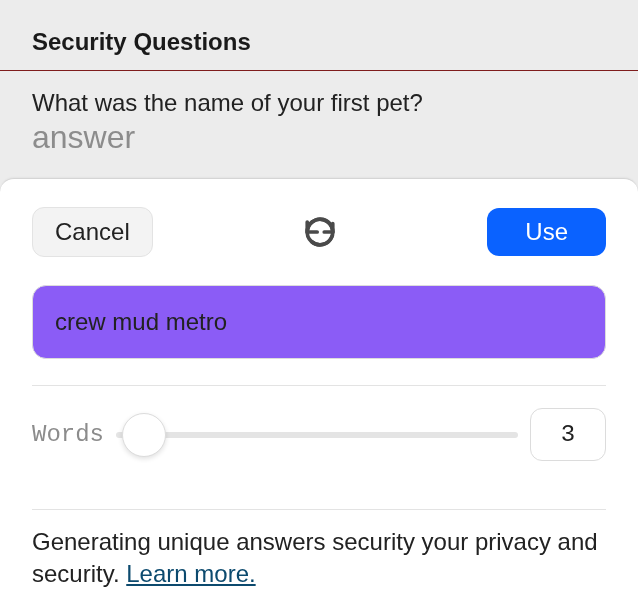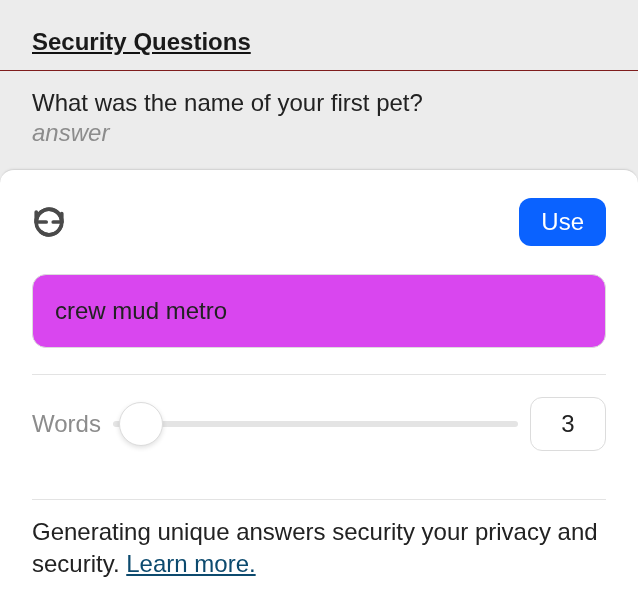--- a/index.html
+++ b/index.html
@@ -4,40 +4,38 @@
 <style>
   * { box-sizing: border-box; margin: 0; padding: 0; }
   html, body { width: 638px; height: 602px; }
   body {
     font-family: -apple-system, BlinkMacSystemFont, "Segoe UI", Helvetica, Arial, sans-serif;
     background: #ececec;
     color: #111;
   }
   .header {
     padding: 28px 32px 14px 32px;
-    text-decoration: underline;
   }
   .header-title {
     font-size: 24px;
     font-weight: 700;
     color: #1a1a1a;
   }
   .question-block {
     padding: 18px 32px 18px 32px;
     border-top: 1px solid #7f1d1d;
   }
   .question-text {
     font-size: 24px;
     color: #222;
   }
   .answer-placeholder {
-    font-size: 24px;
+    font-size: 32px;
     color: #8c8c8c;
     margin-top: 2px;
-    font-style: italic;
   }
   .panel {
     background: #fff;
     border-radius: 14px 14px 0 0;
     border-top: 1px solid #d5d5d5;
     margin-top: 4px;
     padding: 28px 32px 24px 32px;
     box-shadow: 0 -1px 2px rgba(0,0,0,0.04);
   }
   .button-row {
@@ -55,50 +53,51 @@
   }
   .btn-cancel {
     background: #f3f3f3;
     color: #222;
     border: 1px solid #e3e3e3;
   }
   .btn-use {
     background: #0a62ff;
     color: #fff;
     font-weight: 500;
-    padding: 10px 22px;
+    padding: 10px 38px;
   }
   .reload-icon {
     width: 34px;
     height: 34px;
     color: #4a4a4a;
     cursor: pointer;
     flex-shrink: 0;
   }
   .generated-field {
     margin-top: 28px;
     width: 100%;
     border: 1px solid #dcdcdc;
     border-radius: 14px;
     padding: 22px 22px;
     font-size: 24px;
     color: #222;
-    background: #d946ef;
+    background: #8b5cf6;
     font-family: inherit;
   }
   .divider {
     height: 1px;
     background: #e3e3e3;
     margin: 26px 0 0 0;
   }
   .slider-row {
     display: flex;
     align-items: center;
     gap: 12px;
     padding: 22px 0;
+    font-family: Liberation Mono, monospace;
   }
   .slider-label {
     font-size: 24px;
     color: #8c8c8c;
     flex-shrink: 0;
   }
   .slider-wrap {
     position: relative;
     flex: 1;
     height: 48px;
@@ -155,20 +154,21 @@
 </div>
 
 <div class="question-block">
   <div class="question-text">What was the name of your first pet?</div>
   <div class="answer-placeholder">answer</div>
 </div>
 
 <div class="panel">
 
   <div class="button-row">
+    <button class="btn btn-cancel">Cancel</button>
     <svg class="reload-icon" viewBox="0 0 24 24" fill="none" stroke="currentColor" stroke-width="2.6" stroke-linecap="round" stroke-linejoin="round">
       <path d="M3 12a9 9 0 1 1 3.2 6.9"></path>
       <path d="M3 5v7h7"></path>
       <g transform="rotate(35 12 12)">
         <path d="M21 12a9 9 0 1 0-3.2 6.9" opacity="0"></path>
       </g>
       <path d="M20.5 4.5A9 9 0 0 0 4.6 9" opacity="0"></path>
       <path d="M21 3v0" opacity="0"></path>
 
       <path d="M4 4v6h6" stroke="none"></path>

